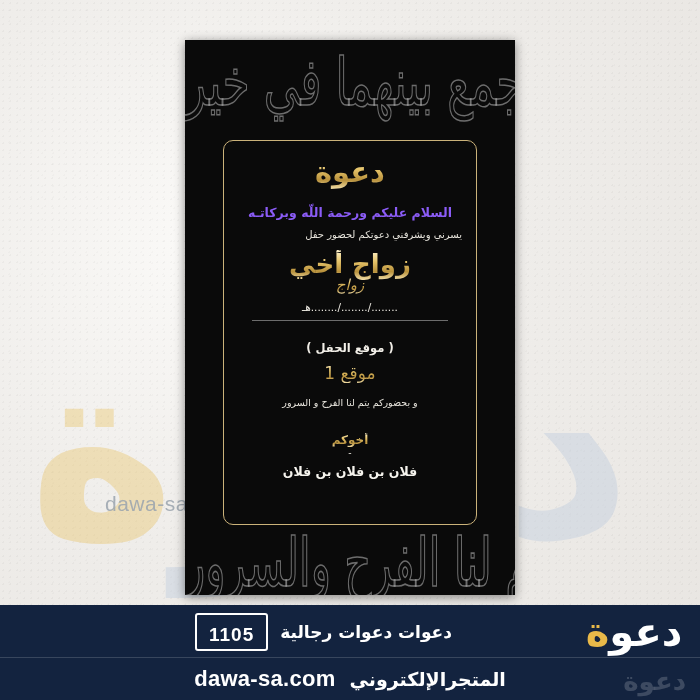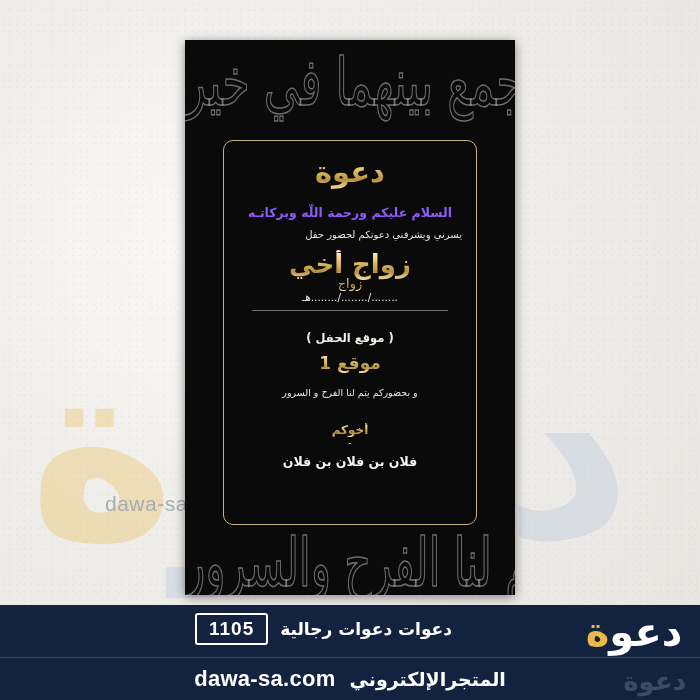--- a/index.html
+++ b/index.html
@@ -129,38 +129,40 @@
     text-align: right;
   }
   .zawaj {
     margin-top: 10px;
     font-size: 26px;
     font-weight: bold;
     font-family: "DejaVu Sans", sans-serif;
     line-height: 1.15;
   }
   .zawaj-sub {
-    font-size: 13px;
+    font-size: 15px;
     margin-top: -4px;
     font-family: "DejaVu Sans", sans-serif;
+    font-style: italic;
   }
   .dinner {
     margin-top: 12px;
     font-size: 11.5px;
     font-weight: bold;
     color: #f4f2ec;
     font-family: "DejaVu Sans", sans-serif;
   }
   .day-row {
     margin-top: 18px;
     font-size: 14px;
     font-weight: bold;
     font-family: "DejaVu Sans", sans-serif;
   }
   .date-row {
+    margin-top: 7px;
     font-size: 10.5px;
     color: #efece4;
     font-family: "DejaVu Sans", sans-serif;
     letter-spacing: .5px;
     text-align: center;
   }
   .rule {
     width: 196px;
     height: 1px;
     background: #6d6d6d;
@@ -169,21 +171,21 @@
   .venue-label {
     margin-top: 20px;
     font-size: 11.5px;
     font-weight: bold;
     color: #f2efe8;
     font-family: "DejaVu Sans", sans-serif;
   }
   .venue-value {
     margin-top: 8px;
     font-size: 17px;
-    font-weight: bold;
+    font-weight: normal;
     font-family: "DejaVu Sans", sans-serif;
   }
   .thanks {
     margin-top: 14px;
     font-size: 9.5px;
     color: #e9e6de;
     font-family: "DejaVu Sans", sans-serif;
   }
   .brother {
     margin-top: 25px;
@@ -224,21 +226,21 @@
   }
   .cat-text {
     color: #ffffff;
     font-size: 17px;
     font-weight: bold;
     font-family: "DejaVu Sans", sans-serif;
   }
   .code-box {
     border: 2px solid #ffffff;
     border-radius: 3px;
-    padding: 3px 12px 3px;
+    padding: 9px 12px 3px;
     color: #ffffff;
     font-size: 19px;
     font-weight: bold;
     font-family: "Liberation Sans", sans-serif;
     letter-spacing: 1px;
   }
   .brand-logo {
     position: absolute;
     right: 18px; top: 2px;
     width: 96px; height: 50px;

